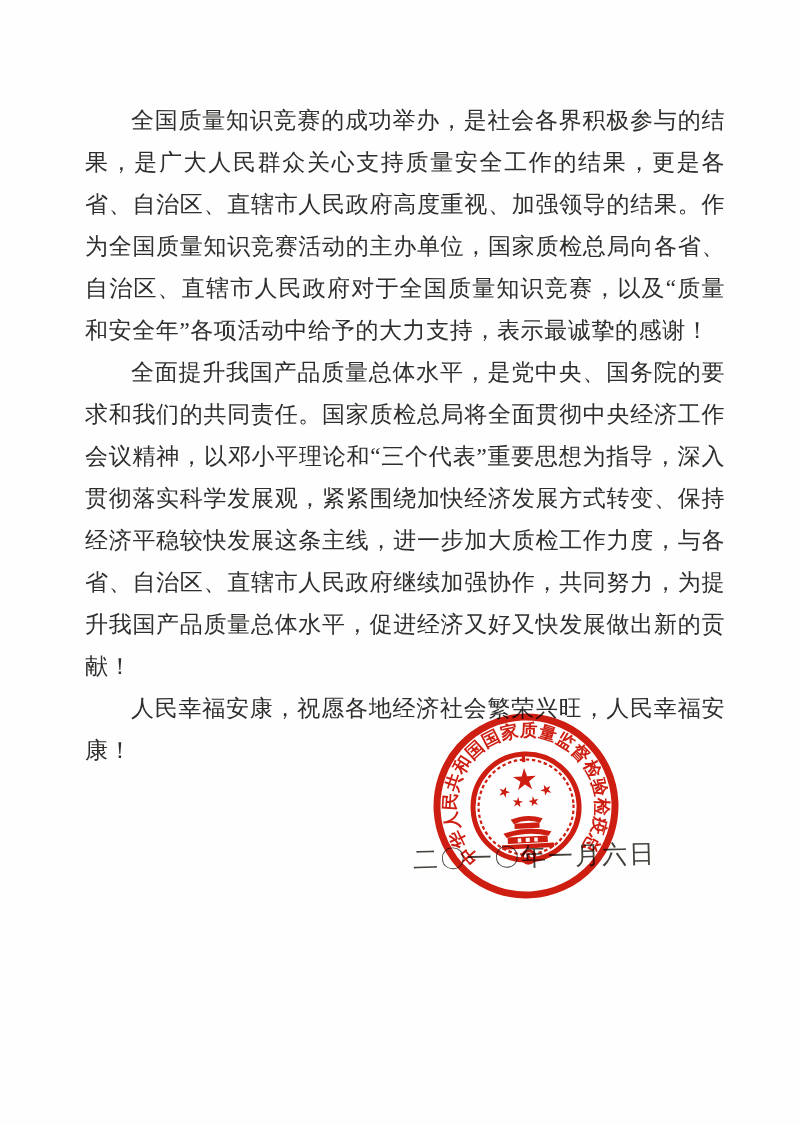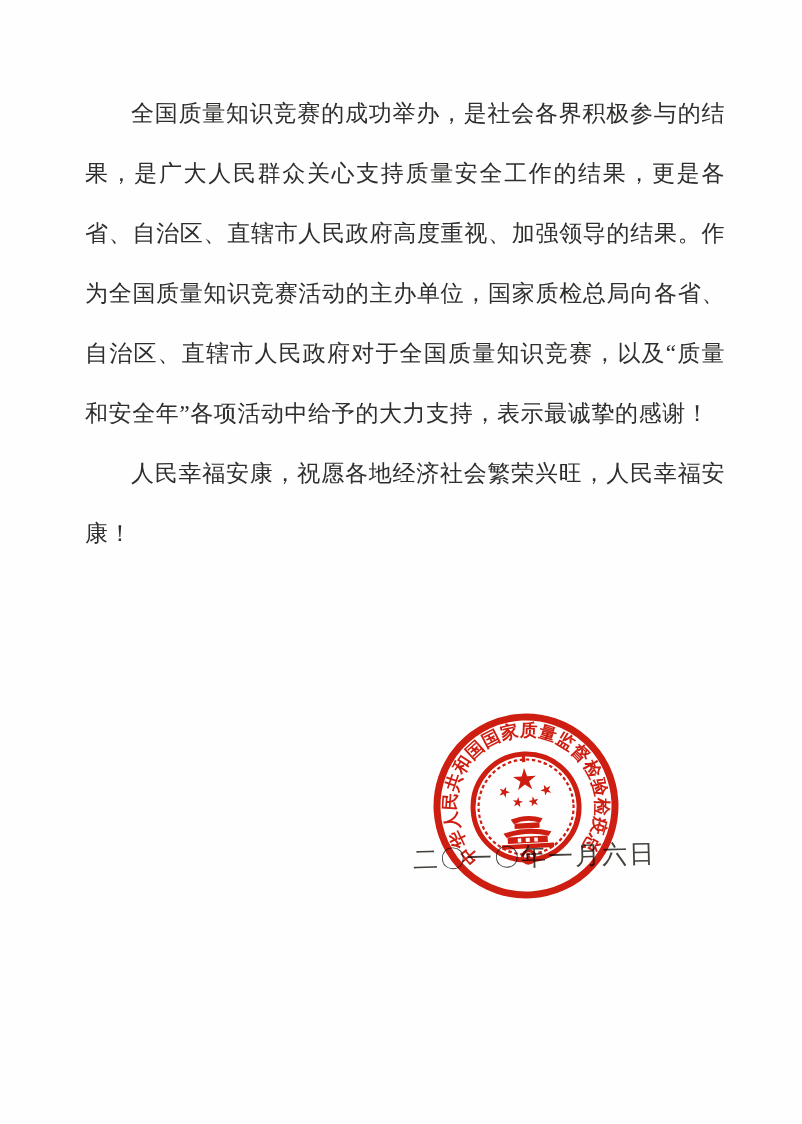--- a/index.html
+++ b/index.html
@@ -12,25 +12,25 @@
     width: 802px;
     height: 1124px;
     margin: 0 auto;
     background: #fefefe;
     overflow: hidden;
     font-family: "Liberation Serif", serif;
   }
   .letter-body {
     position: absolute;
     left: 85px;
-    top: 84px;
+    top: 100px;
     width: 640px;
     color: #2f2e2c;
     font-size: 23px;
-    line-height: 60px;
+    line-height: 42px;
     letter-spacing: 0.6px;
     text-align: justify;
   }
   .letter-body p {
     margin: 0;
     text-indent: 2em;
   }
   .seal-area {
     position: absolute;
     left: 405px;
@@ -71,20 +71,21 @@
     letter-spacing: 0.5px;
   }
 </style>
 </head>
 <body>
 
 <div class="page">
 
   <div class="letter-body">
     <p>全国质量知识竞赛的成功举办，是社会各界积极参与的结果，是广大人民群众关心支持质量安全工作的结果，更是各省、自治区、直辖市人民政府高度重视、加强领导的结果。作为全国质量知识竞赛活动的主办单位，国家质检总局向各省、自治区、直辖市人民政府对于全国质量知识竞赛，以及“质量和安全年”各项活动中给予的大力支持，表示最诚挚的感谢！</p>
+    <p>全面提升我国产品质量总体水平，是党中央、国务院的要求和我们的共同责任。国家质检总局将全面贯彻中央经济工作会议精神，以邓小平理论和“三个代表”重要思想为指导，深入贯彻落实科学发展观，紧紧围绕加快经济发展方式转变、保持经济平稳较快发展这条主线，进一步加大质检工作力度，与各省、自治区、直辖市人民政府继续加强协作，共同努力，为提升我国产品质量总体水平，促进经济又好又快发展做出新的贡献！</p>
     <p>人民幸福安康，祝愿各地经济社会繁荣兴旺，人民幸福安康！</p>
   </div>
 
   <div class="seal-area">
 
     <div class="seal-date">二〇一〇年一月六日</div>
 
     <svg class="seal-svg" viewBox="0 0 192 192" xmlns="http://www.w3.org/2000/svg">
       <defs>
         <path id="star-shape" d="M0,-1 L0.225,-0.309 L0.951,-0.309 L0.363,0.118 L0.588,0.809 L0,0.382 L-0.588,0.809 L-0.363,0.118 L-0.951,-0.309 L-0.225,-0.309 Z"></path>

